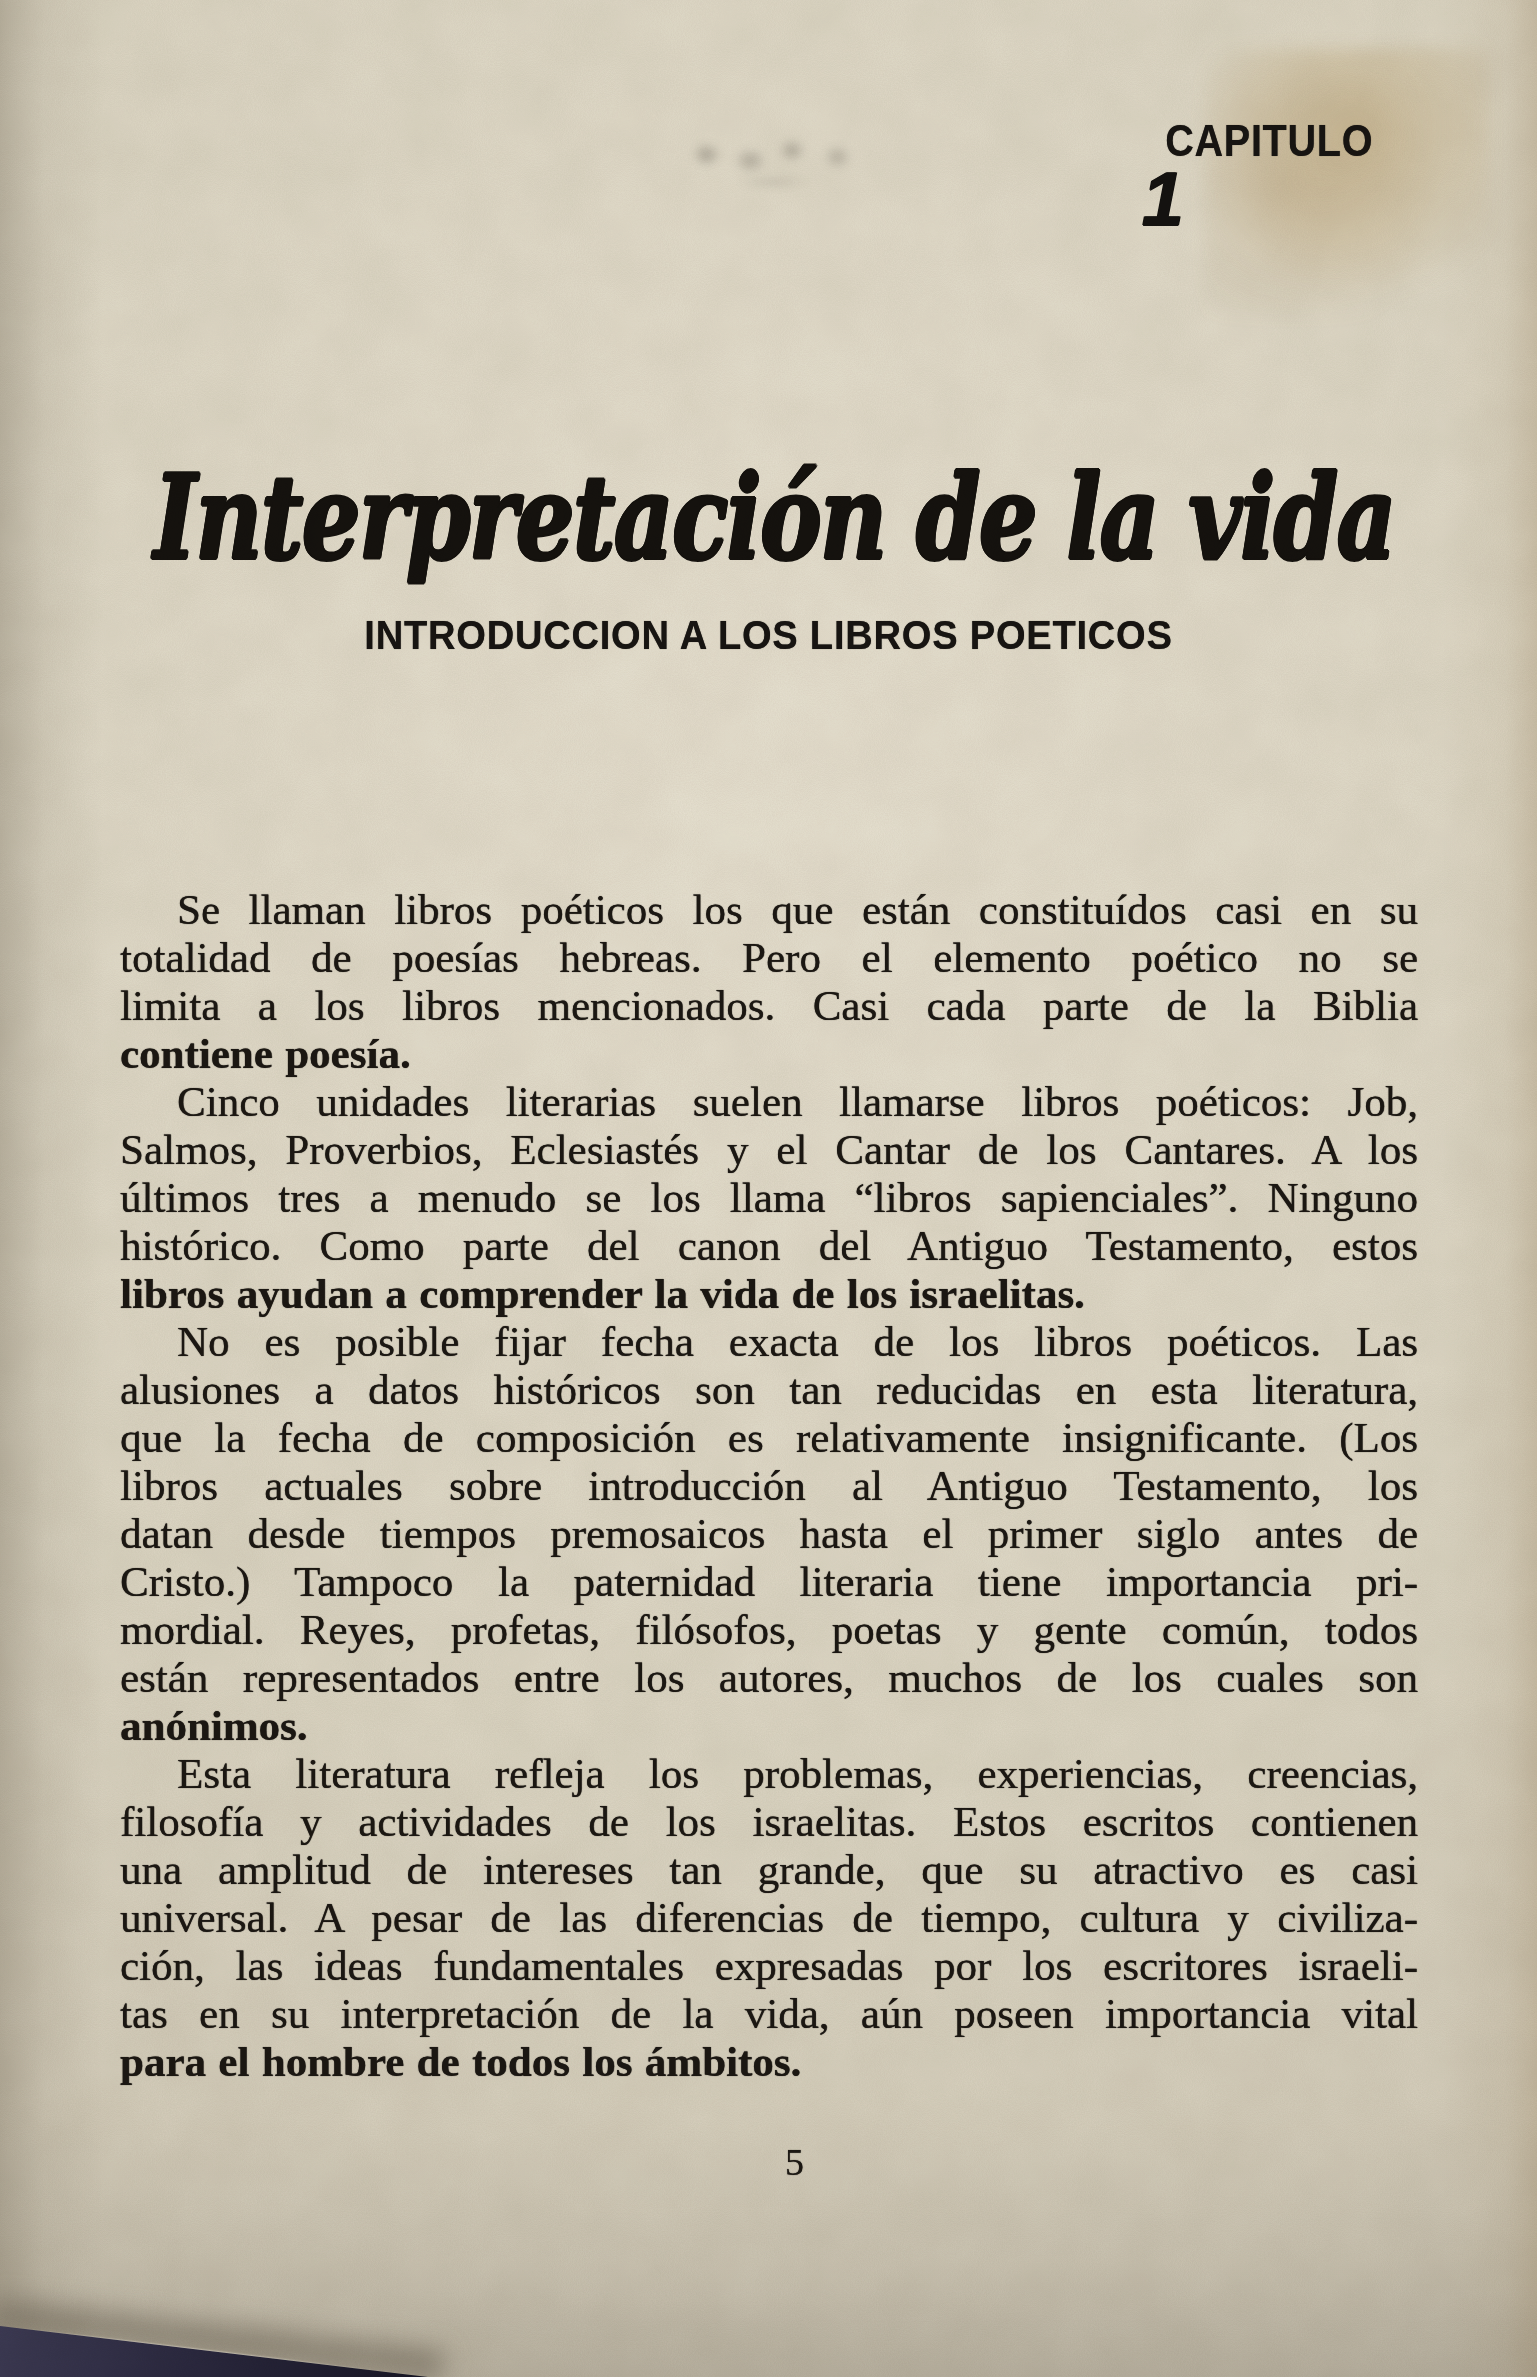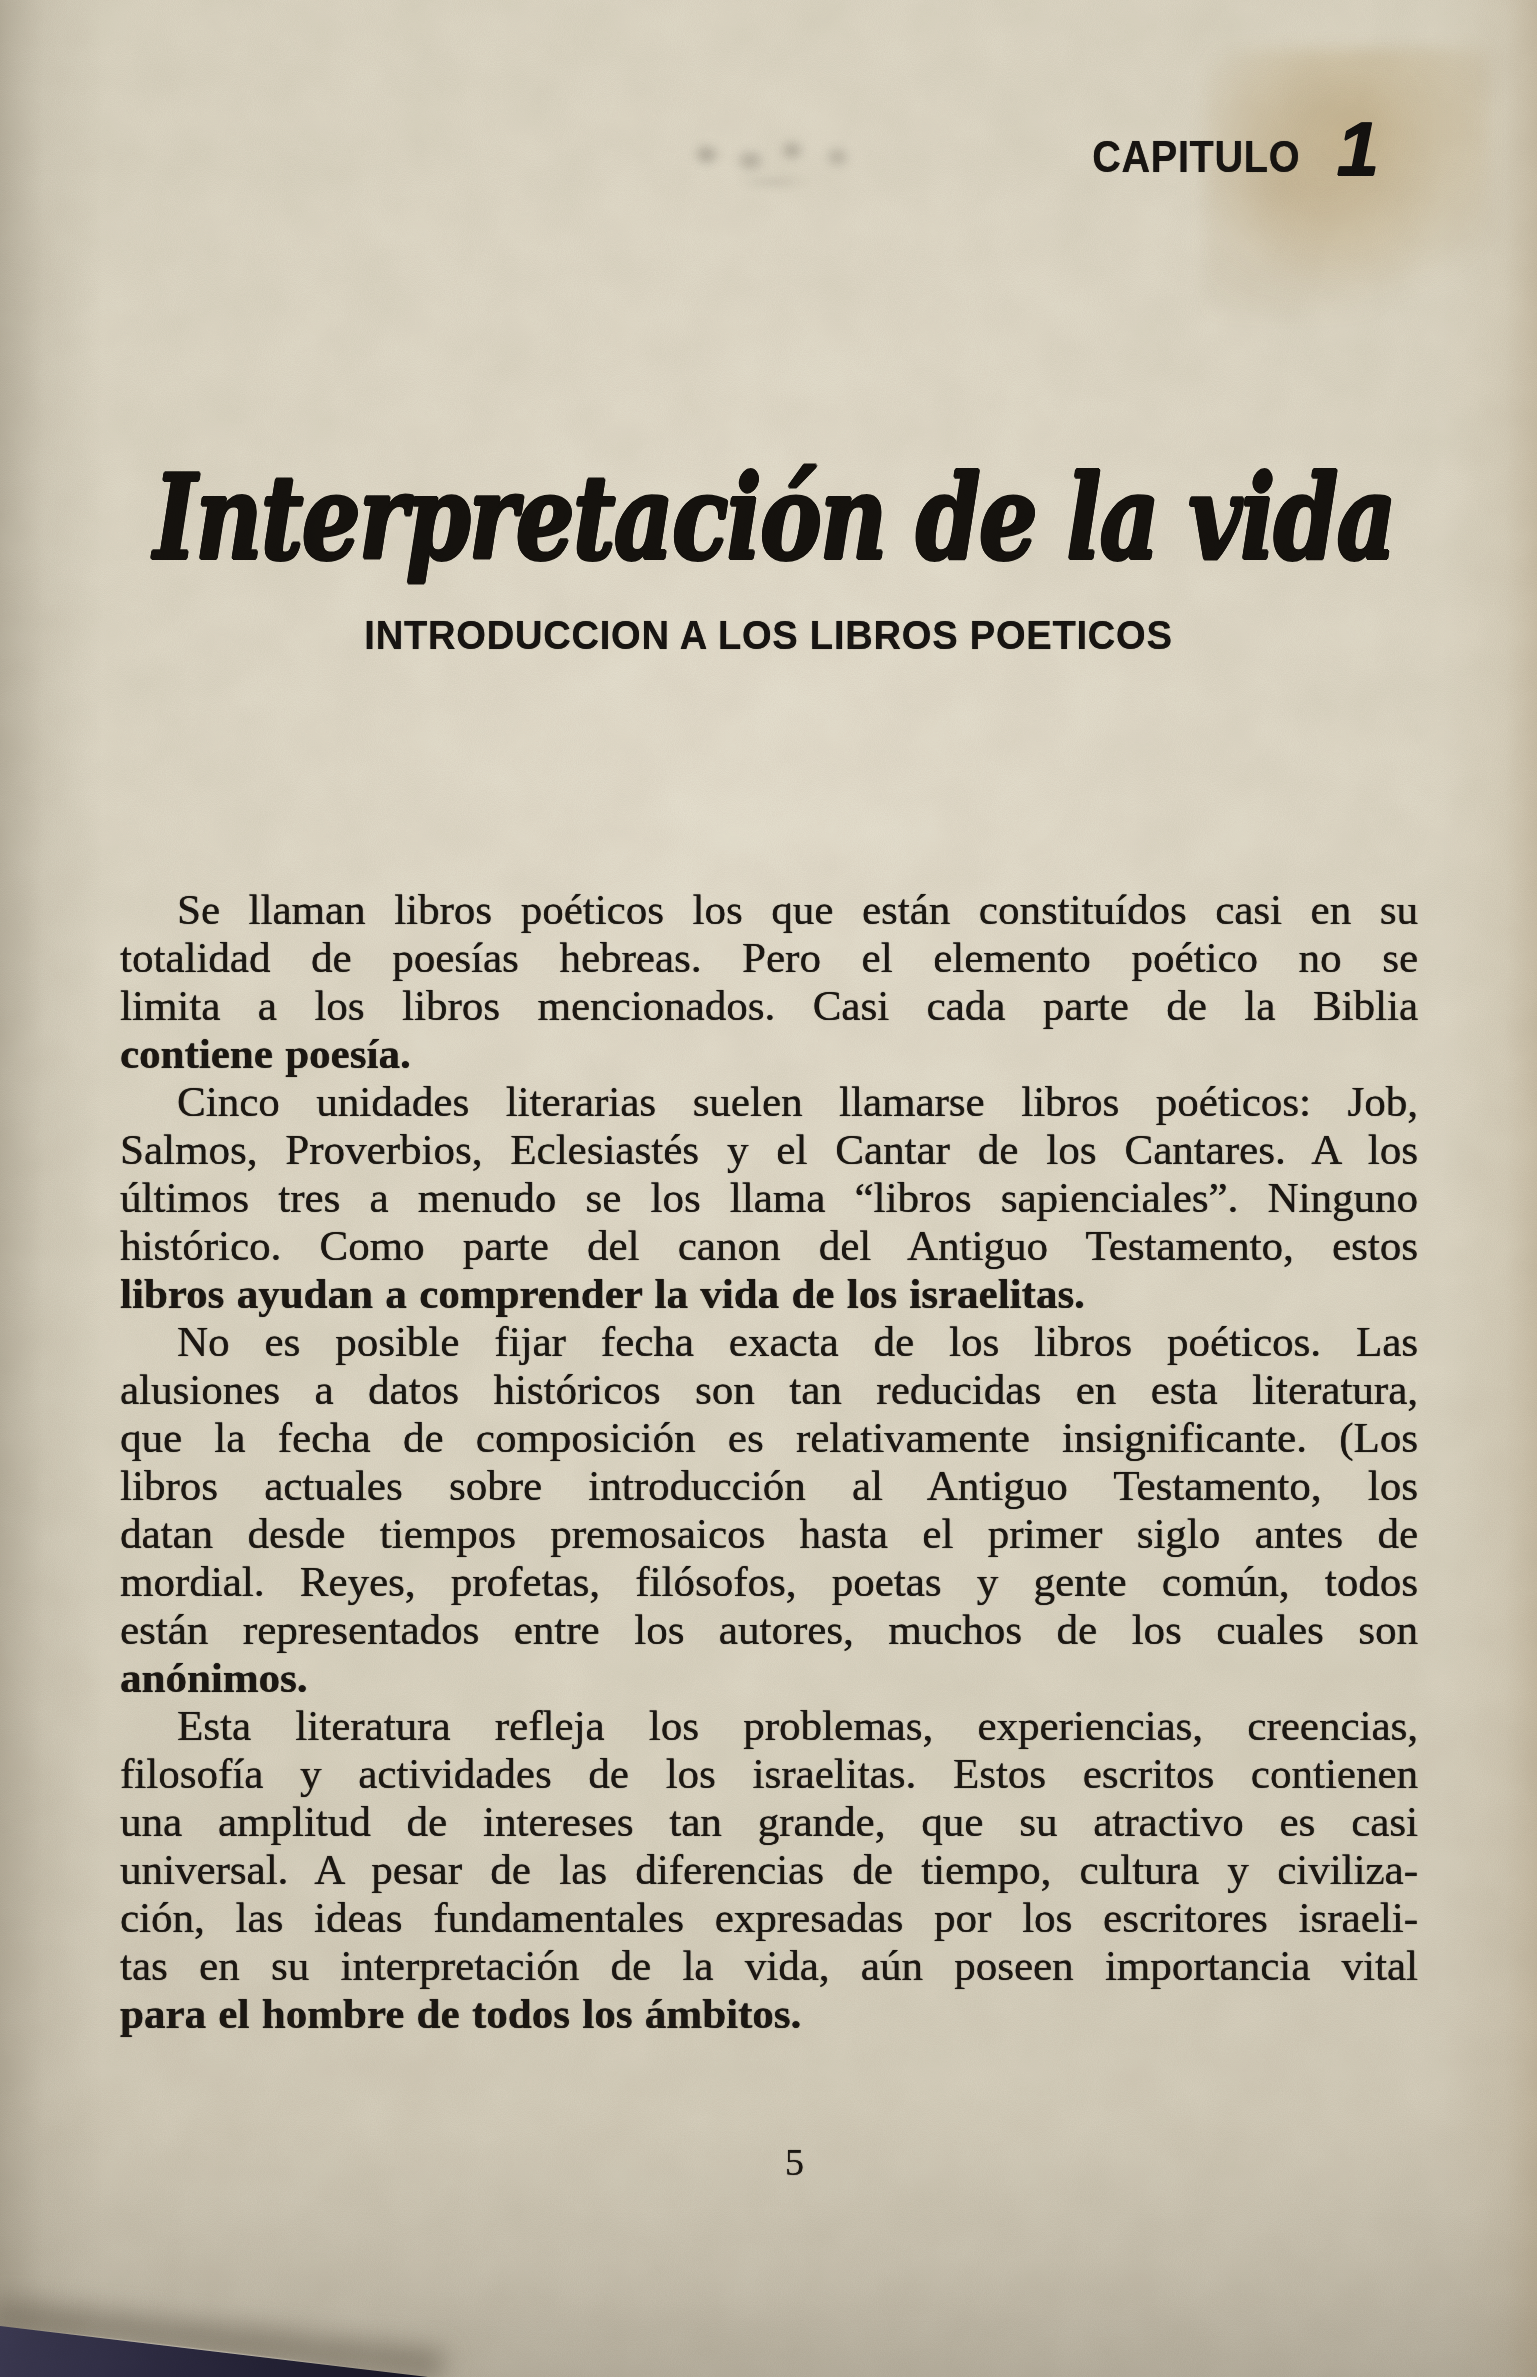--- a/index.html
+++ b/index.html
@@ -12,23 +12,24 @@
       linear-gradient(90deg, rgba(108,98,80,.30) 0px, rgba(108,98,80,.10) 44px, rgba(0,0,0,0) 103px),
       linear-gradient(270deg, rgba(140,112,70,.22) 0px, rgba(140,112,70,.08) 32px, rgba(0,0,0,0) 95px),
       linear-gradient(0deg, rgba(96,90,78,.22) 0px, rgba(96,90,78,.08) 119px, rgba(0,0,0,0) 262px),
       radial-gradient(ellipse 130% 90% at 50% 32%, #e9e3d3 0%, #ded8c6 48%, #d5cebc 72%, #c6bfad 100%);
     font-family:"Liberation Serif", serif;
     color:#1c1813;
   }
 
   
   .chapter {
-    position:absolute; top:116px; right:158px;
-    display:flex; align-items:baseline; gap:36px;
+    position:absolute; top:116px; right:164px;
+    display:flex; align-items:baseline; 
     white-space:nowrap;
+    flex-direction:column;
   }
   .chapter-label {
     display:inline-block;
     font-family:"Liberation Sans", sans-serif;
     font-weight:bold; font-size:44px; letter-spacing:0.8px;
     transform:scaleX(.9); transform-origin:right center;
     color:#181512;
     text-shadow:0 0 0.8px rgba(24,21,18,.8);
   }
   .chapter-number {
@@ -157,20 +158,21 @@
       <div class="line para-first">Cinco unidades literarias suelen llamarse libros poéticos: Job,</div>
       <div class="line">Salmos, Proverbios, Eclesiastés y el Cantar de los Cantares. A los</div>
       <div class="line">últimos tres a menudo se los llama “libros sapienciales”. Ninguno</div>
       <div class="line">histórico. Como parte del canon del Antiguo Testamento, estos</div>
       <div class="line para-last">libros ayudan a comprender la vida de los israelitas.</div>
       <div class="line para-first">No es posible fijar fecha exacta de los libros poéticos. Las</div>
       <div class="line">alusiones a datos históricos son tan reducidas en esta literatura,</div>
       <div class="line">que la fecha de composición es relativamente insignificante. (Los</div>
       <div class="line">libros actuales sobre introducción al Antiguo Testamento, los</div>
       <div class="line">datan desde tiempos premosaicos hasta el primer siglo antes de</div>
+      <div class="line">Cristo.) Tampoco la paternidad literaria tiene importancia pri-</div>
       <div class="line">mordial. Reyes, profetas, filósofos, poetas y gente común, todos</div>
       <div class="line">están representados entre los autores, muchos de los cuales son</div>
       <div class="line para-last">anónimos.</div>
       <div class="line para-first">Esta literatura refleja los problemas, experiencias, creencias,</div>
       <div class="line">filosofía y actividades de los israelitas. Estos escritos contienen</div>
       <div class="line">una amplitud de intereses tan grande, que su atractivo es casi</div>
       <div class="line">universal. A pesar de las diferencias de tiempo, cultura y civiliza-</div>
       <div class="line">ción, las ideas fundamentales expresadas por los escritores israeli-</div>
       <div class="line">tas en su interpretación de la vida, aún poseen importancia vital</div>
       <div class="line para-last">para el hombre de todos los ámbitos.</div>

